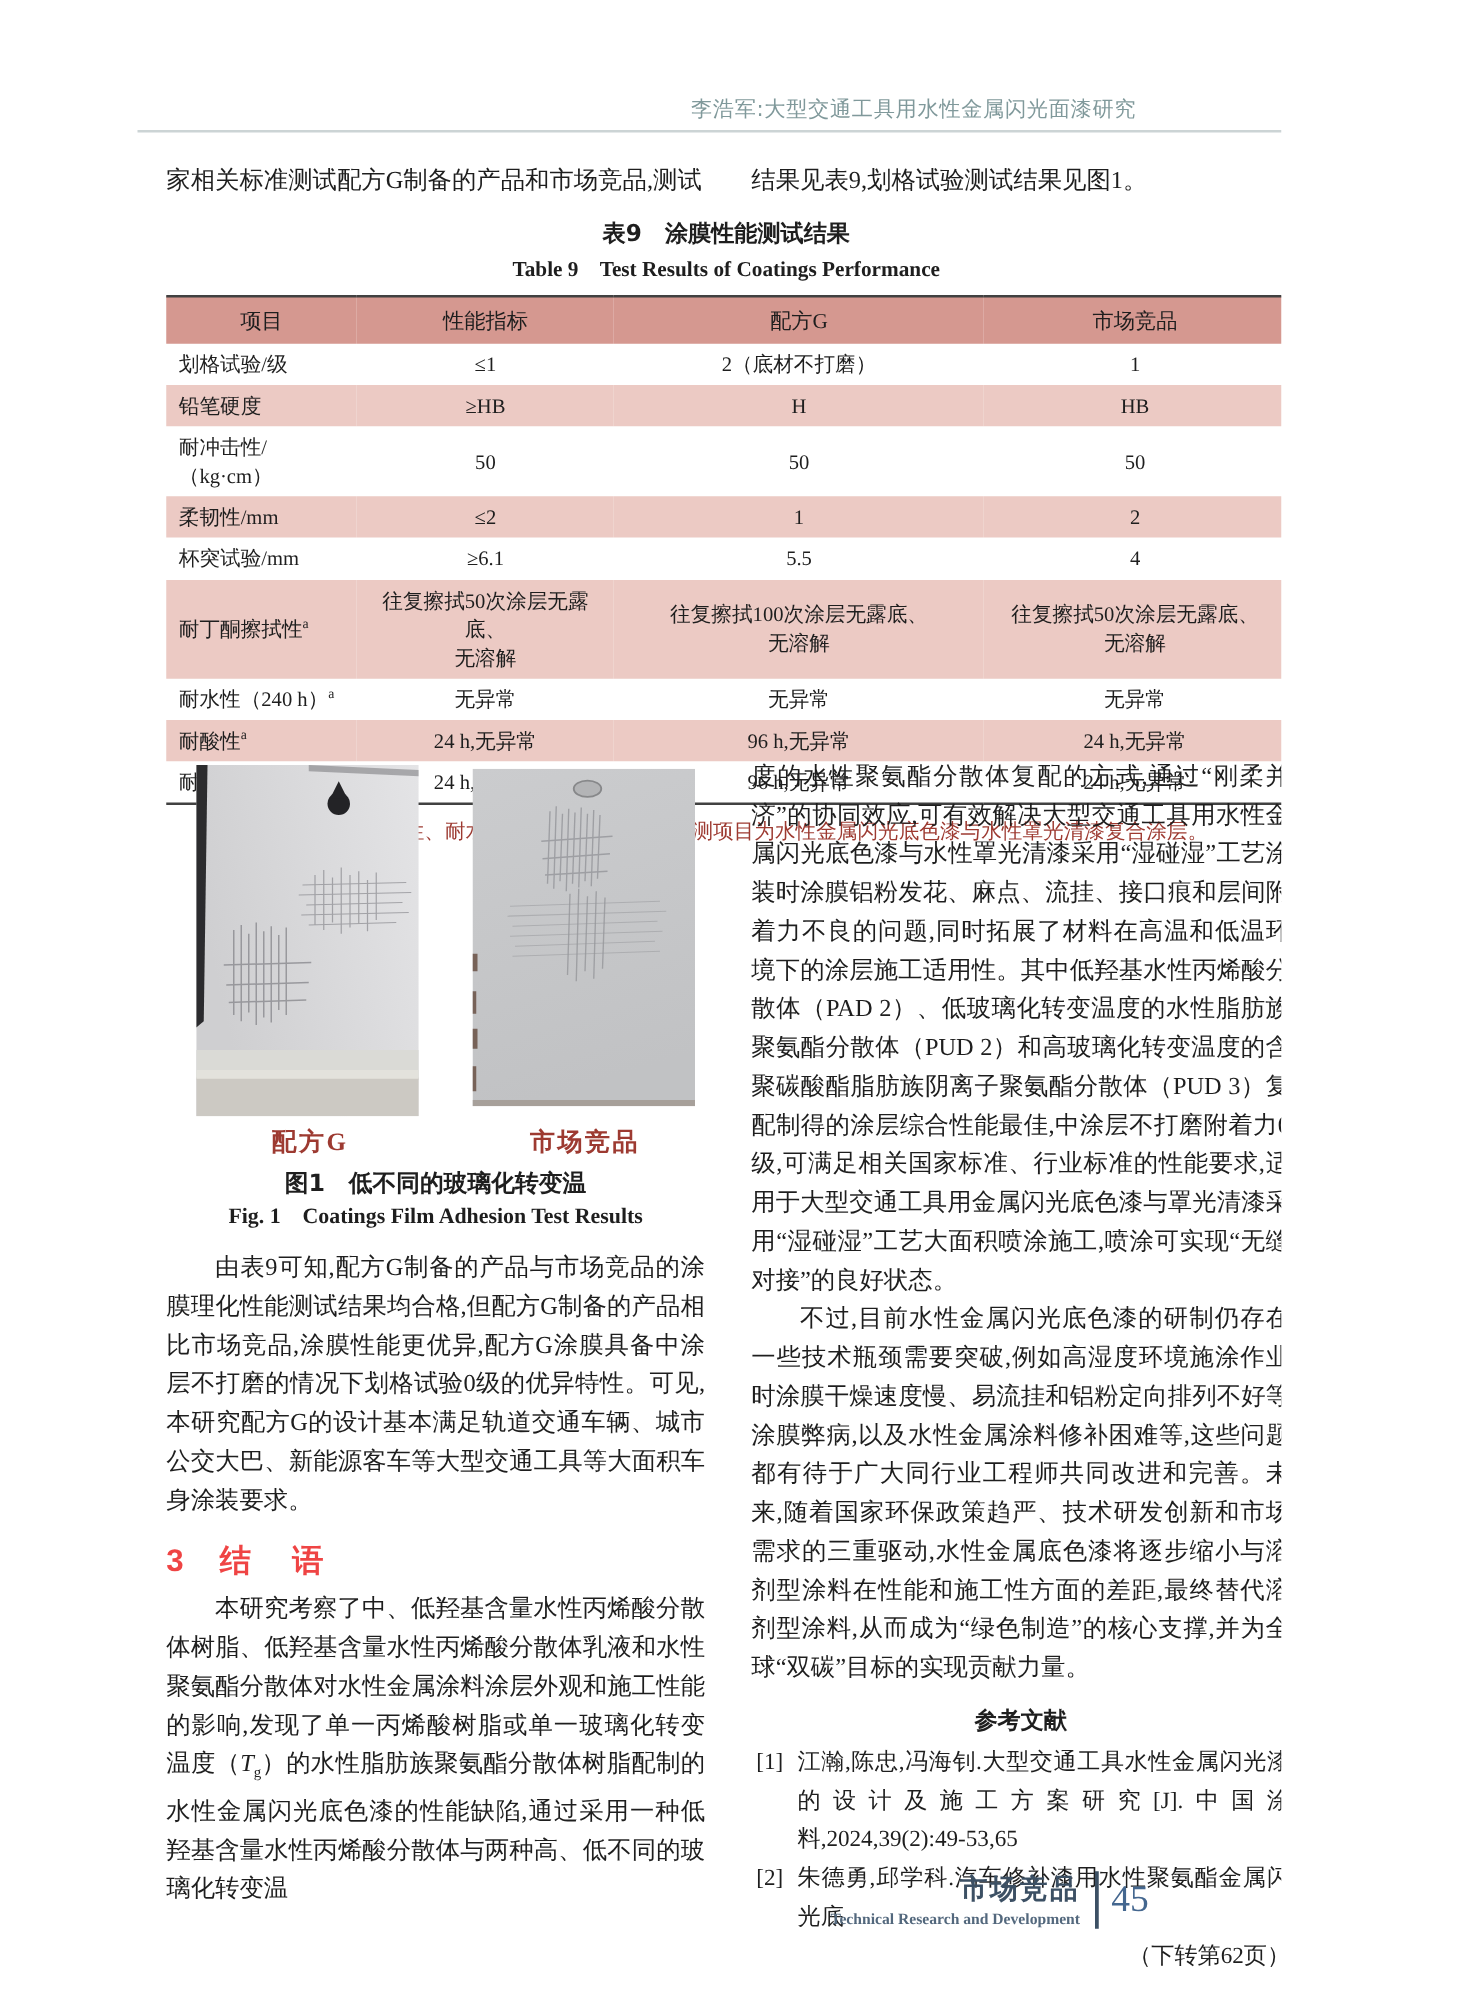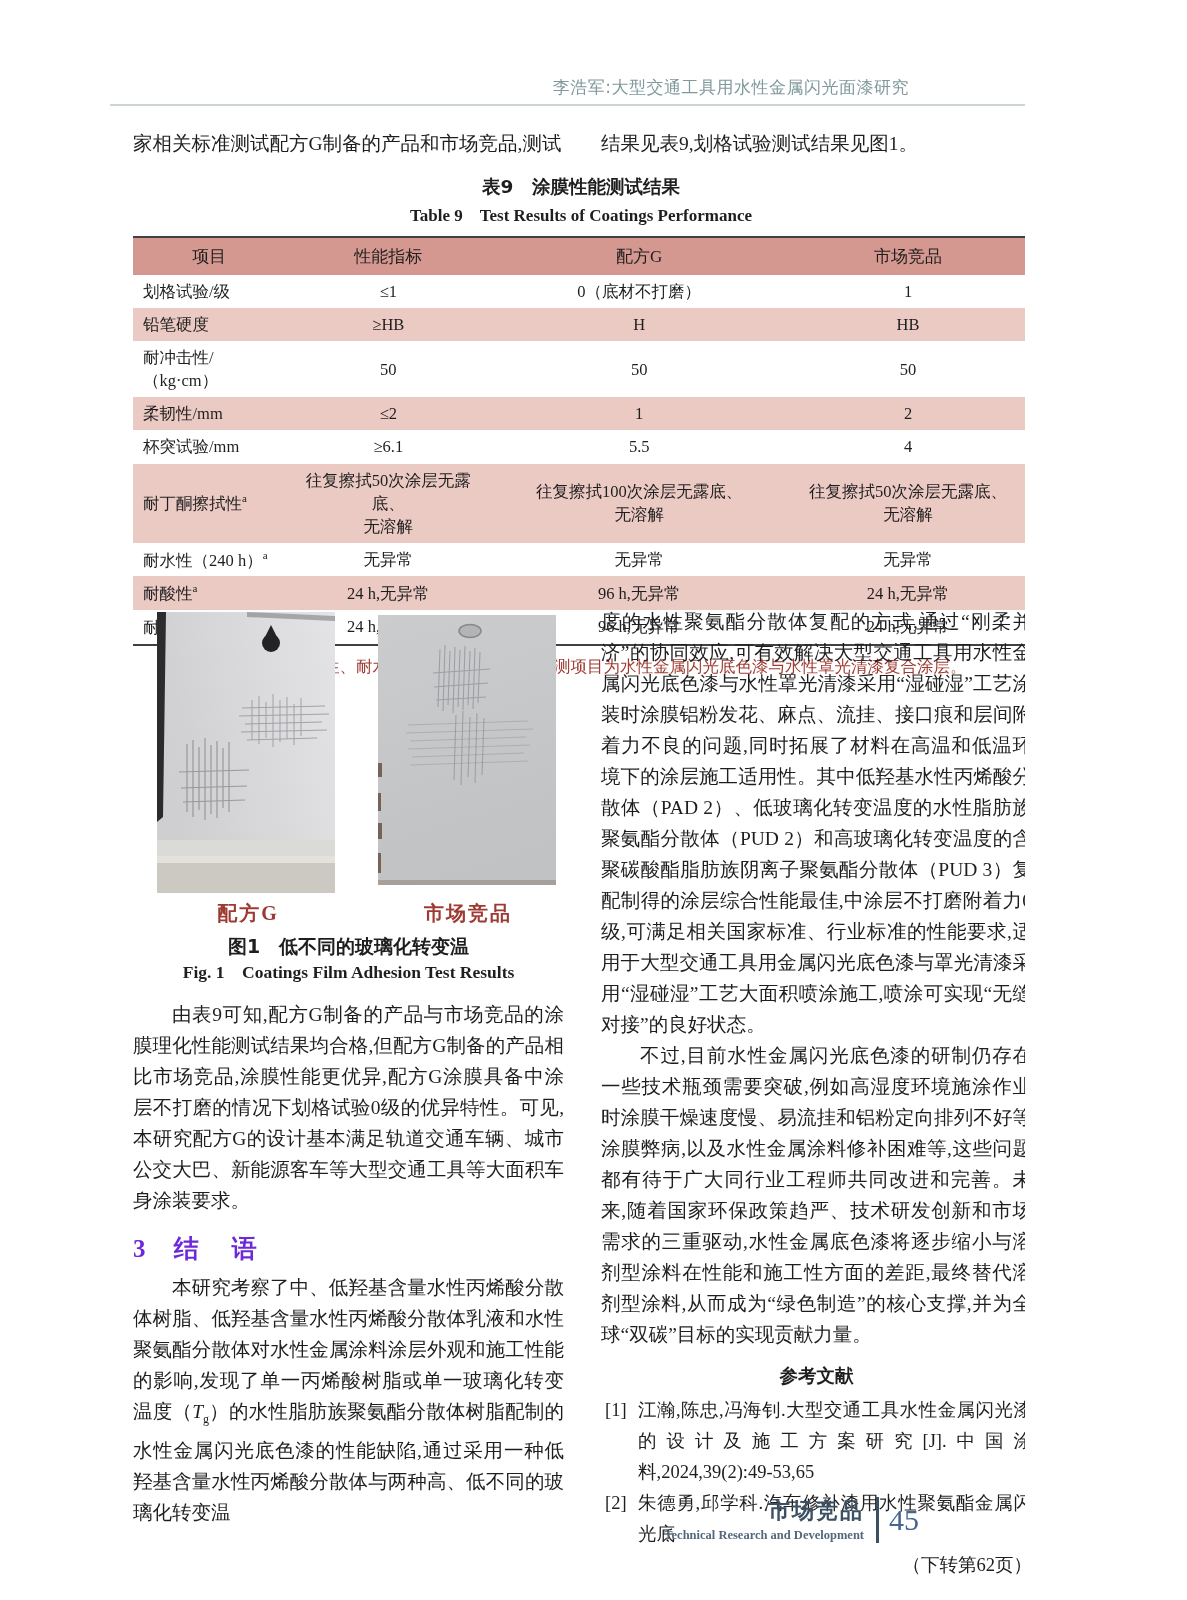--- a/index.html
+++ b/index.html
@@ -53,22 +53,22 @@
   .fig-caption-zh { position:absolute; top:334px; width:100%; text-align:center;
                     font-family:"DejaVu Sans","Liberation Sans",sans-serif; font-weight:bold; font-size:19px; }
   .fig-caption-en { position:absolute; top:360px; width:100%; text-align:center; font-weight:bold; font-size:17.5px; }
 
   
   .para { font-size:19.5px; line-height:31px; text-align:justify; margin:0; }
   .indent { text-indent:2em; }
   .para-left1 { position:absolute; top:999px;  left:133px; width:431px; }
   .section-head {
     position:absolute; top:1232px; left:133px;
-    font-family:Liberation Serif, serif; font-weight:bold;
-    font-size:25px; color:#6d28d9;
+    font-family:Liberation Sans, sans-serif; font-weight:bold;
+    font-size:25px; color:#ef4444;
   }
   .section-head .sec-title { margin-left:22px; letter-spacing:4px; }
   .para-left2 { position:absolute; top:1272px; left:133px; width:431px; }
   .tg-i { font-style:italic; }
   .tg-sub { font-size:12px; }
 
   
   .right-col { position:absolute; top:606px; left:601px; width:431px; }
   .refs-head { text-align:center; font-family:"DejaVu Sans","Liberation Sans",sans-serif;
                font-weight:bold; font-size:18.5px; margin:13px 0 7px 0; }
@@ -104,21 +104,21 @@
             <th>项目</th>
             <th>性能指标</th>
             <th>配方G</th>
             <th>市场竞品</th>
           </tr>
         </thead>
       <tbody>
           <tr>
             <td class="first">划格试验/级</td>
             <td>≤1</td>
-            <td>0（底材不打磨）</td>
+            <td>2（底材不打磨）</td>
             <td>1</td>
           </tr>
           <tr class="stripe">
             <td class="first">铅笔硬度</td>
             <td>≥HB</td>
             <td>H</td>
             <td>HB</td>
           </tr>
           <tr>
             <td class="first">耐冲击性/<br>（kg·cm）</td>

